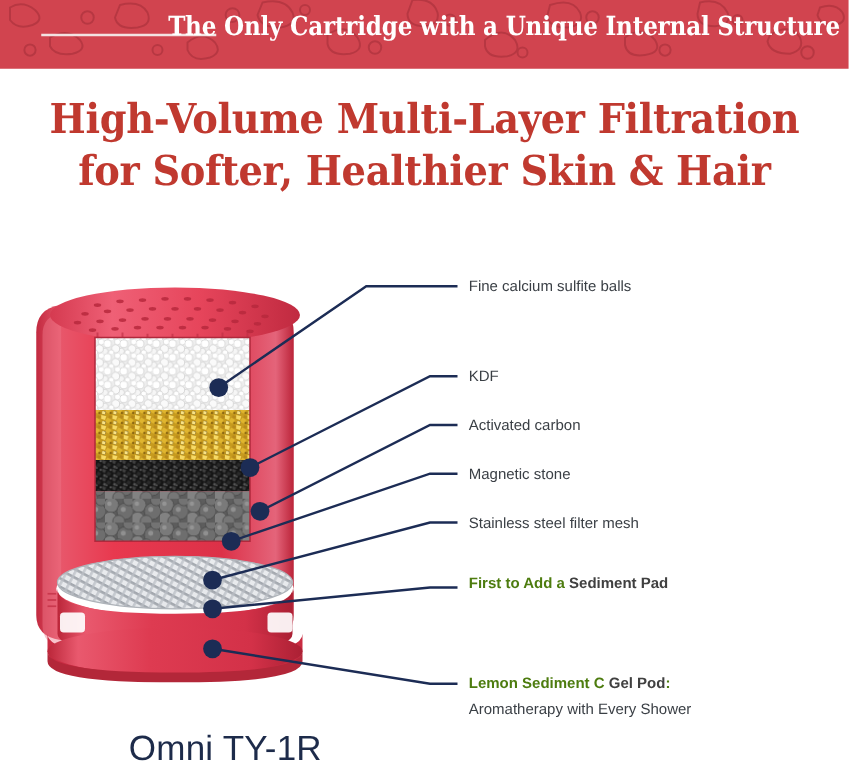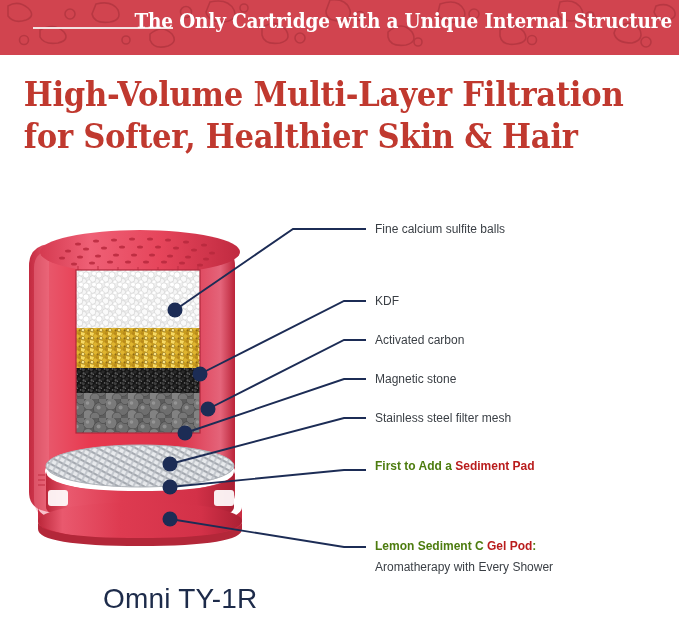--- a/index.html
+++ b/index.html
@@ -17,31 +17,31 @@
     position:absolute;left:33px;top:27px;width:140px;height:2px;background:#f3e2e2;
   }
   .banner-text{
     position:absolute;left:0;top:8px;width:672px;text-align:right;
     font-family:"DejaVu Serif", serif;
     font-weight:bold;font-size:21px;letter-spacing:-.2px;color:#ffffff;
     transform:scaleX(.88);transform-origin:right center;white-space:nowrap;
   }
   
   .headline{
-    position:absolute;left:0;top:74px;width:679px;
+    position:absolute;left:0;top:74px;width:679px;text-align:center;
     font-family:"DejaVu Serif", serif;font-weight:bold;
     color:#c0392f;font-size:33px;line-height:42px;letter-spacing:-.3px;
   }
   .headline span{display:block;transform:scaleX(.93);}
   
   .label{
     position:absolute;color:#3a3f45;font-size:12px;line-height:21px;
     font-family:"Liberation Sans", sans-serif;white-space:nowrap;
   }
-  .label b{color:#b91c1c;font-weight:bold;}
+  .label b{color:#404040;font-weight:bold;}
   .label .plain{color:#4d7c0f;font-weight:bold;}
   
   .product-name{
     position:absolute;left:55px;top:583px;color:#1d2b4a;
     font-size:28px;font-family:"Liberation Sans", sans-serif;letter-spacing:.2px;margin-left:48px;
   }
   
   .leaders{position:absolute;left:0;top:0;width:679px;height:623px;}
   
   .cartridge{position:absolute;left:18px;top:228px;width:250px;height:318px;}

